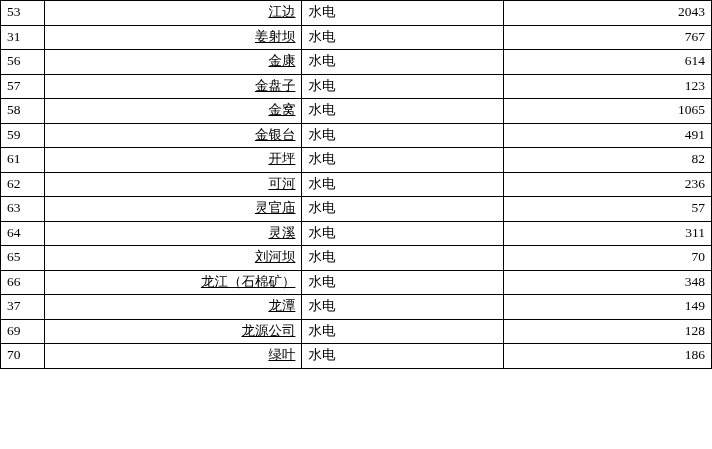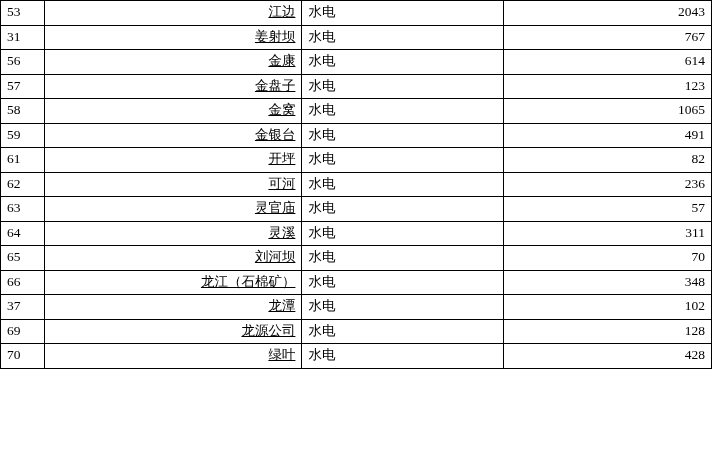--- a/index.html
+++ b/index.html
@@ -130,29 +130,29 @@
         <tr>
           <td class="cell-index">66</td>
           <td class="cell-name">龙江（石棉矿）</td>
           <td class="cell-type">水电</td>
           <td class="cell-value">348</td>
         </tr>
         <tr>
           <td class="cell-index">37</td>
           <td class="cell-name">龙潭</td>
           <td class="cell-type">水电</td>
-          <td class="cell-value">102</td>
+          <td class="cell-value">149</td>
         </tr>
         <tr>
           <td class="cell-index">69</td>
           <td class="cell-name">龙源公司</td>
           <td class="cell-type">水电</td>
           <td class="cell-value">128</td>
         </tr>
         <tr>
           <td class="cell-index">70</td>
           <td class="cell-name">绿叶</td>
           <td class="cell-type">水电</td>
-          <td class="cell-value">428</td>
+          <td class="cell-value">186</td>
         </tr>
       </tbody>
   </table>
 </div>
 
 </body></html>

